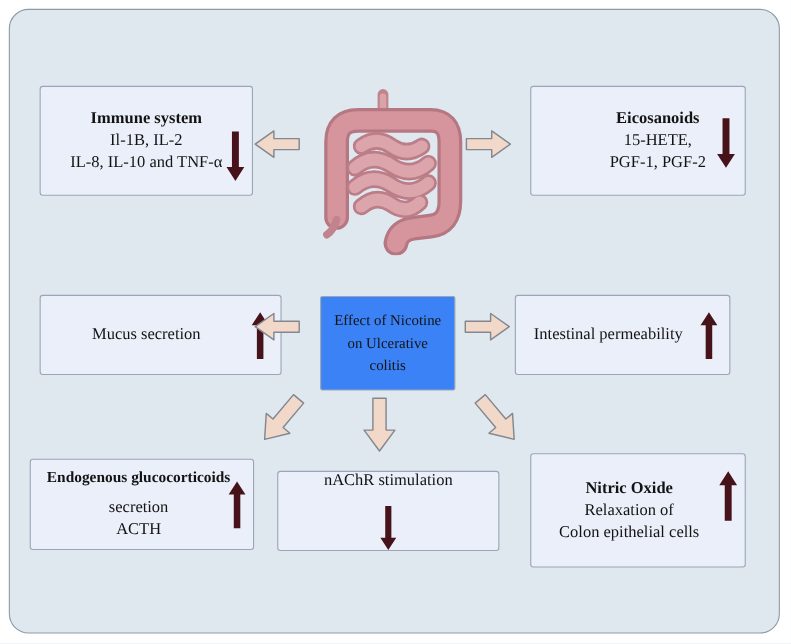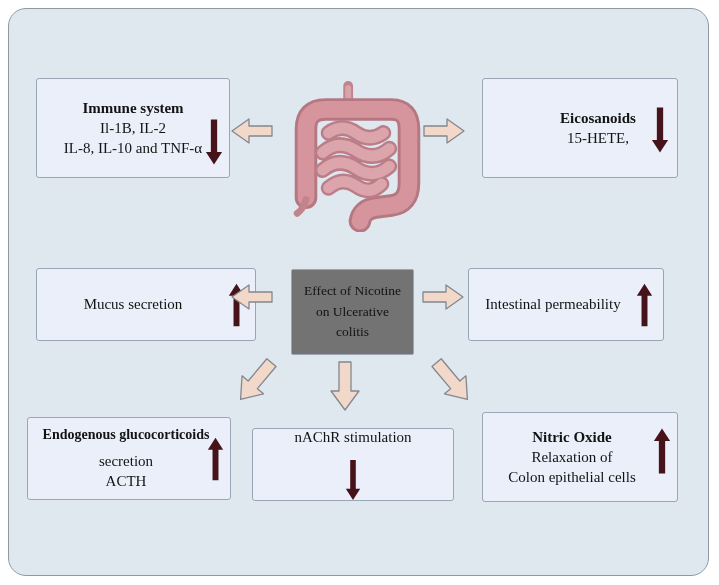--- a/index.html
+++ b/index.html
@@ -19,21 +19,21 @@
     box-sizing:border-box;
   }
   .box .title{font-weight:bold;}
   .trend{position:absolute;color:#47131a;display:block;}
   .trend svg{display:block;}
   .connector{position:absolute;}
   .connector svg{display:block;overflow:visible;}
   .conn-fill{fill:#f2d8c8;stroke:#83878f;stroke-width:1.3;stroke-linejoin:round;}
   .center-box{
     position:absolute;left:291px;top:269px;width:123px;height:86px;
-    background:#737373;border:1px solid #9aa5b6;border-radius:2px;
+    background:#3b82f6;border:1px solid #9aa5b6;border-radius:2px;
     display:flex;flex-direction:column;align-items:center;justify-content:center;
     text-align:center;font-size:13.5px;line-height:1.55;box-sizing:border-box;
   }
   .illustration{position:absolute;left:272px;top:80px;width:170px;height:156px;}
   .pad-r{padding-right:26px;}
 </style>
 </head>
 <body>
 
 <div class="panel"></div>
@@ -57,20 +57,21 @@
   <span class="trend" style="right:6px;bottom:6px;">
     <svg viewBox="0 0 20 50" width="18" height="58">
         <polygon points="10,50 19,36 13.5,36 13.5,0 6.5,0 6.5,36 1,36" fill="currentColor"></polygon>
       </svg>
   </span>
 </div>
 
 <div class="box" style="left:482px;top:78px;width:196px;height:100px;padding-left:36px;">
   <span class="title">Eicosanoids</span>
   <span>15-HETE,</span>
+  <span>PGF-1, PGF-2</span>
   <span class="trend" style="right:8px;top:22px;">
     <svg viewBox="0 0 20 50" width="18" height="58">
         <polygon points="10,50 19,36 13.5,36 13.5,0 6.5,0 6.5,36 1,36" fill="currentColor"></polygon>
       </svg>
   </span>
 </div>
 
 <div class="box pad-r" style="left:36px;top:268px;width:220px;height:73px;">
   <span>Mucus secretion</span>
   <span class="trend" style="right:10px;top:12px;">
@@ -108,21 +109,21 @@
 
 <div class="box" style="left:252px;top:428px;width:202px;height:73px;flex-direction:column;gap:10px;">
   <span>nAChR stimulation</span>
   <span class="trend" style="position:static;">
     <svg viewBox="0 0 20 50" width="16" height="44">
         <polygon points="10,50 19,36 13.5,36 13.5,0 6.5,0 6.5,36 1,36" fill="currentColor"></polygon>
       </svg>
   </span>
 </div>
 
-<div class="box" style="left:482px;top:412px;width:196px;height:90px;padding-right:16px;">
+<div class="box" style="left:482px;top:412px;width:196px;height:104px;padding-right:16px;">
   <span class="title">Nitric Oxide</span>
   <span>Relaxation of</span>
   <span>Colon epithelial cells</span>
   <span class="trend" style="right:6px;top:8px;">
     <svg viewBox="0 0 20 50" width="18" height="60">
         <polygon points="10,0 19,14 13.5,14 13.5,50 6.5,50 6.5,14 1,14" fill="currentColor"></polygon>
       </svg>
   </span>
 </div>
 

